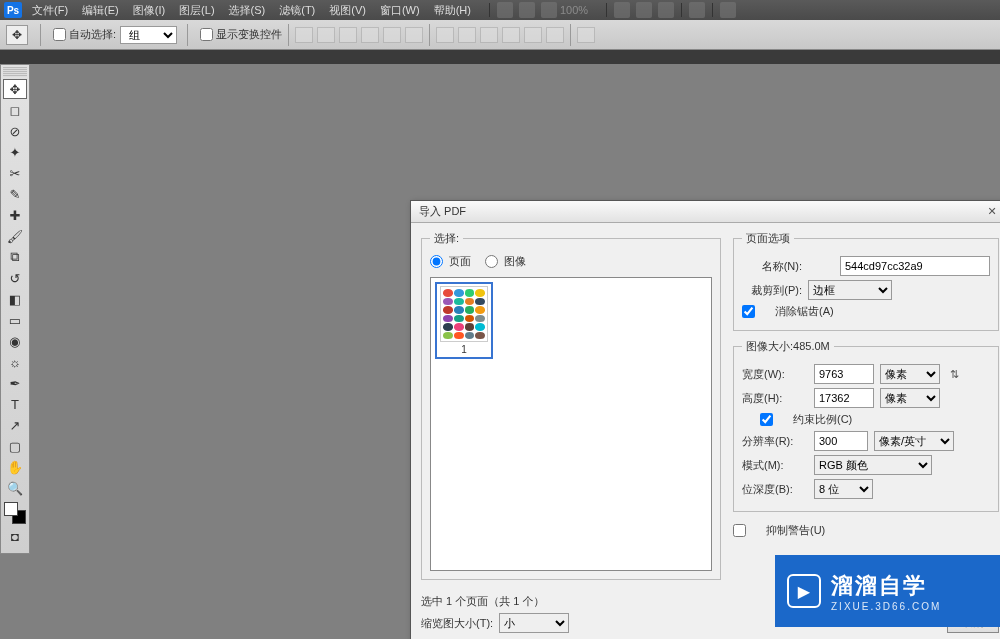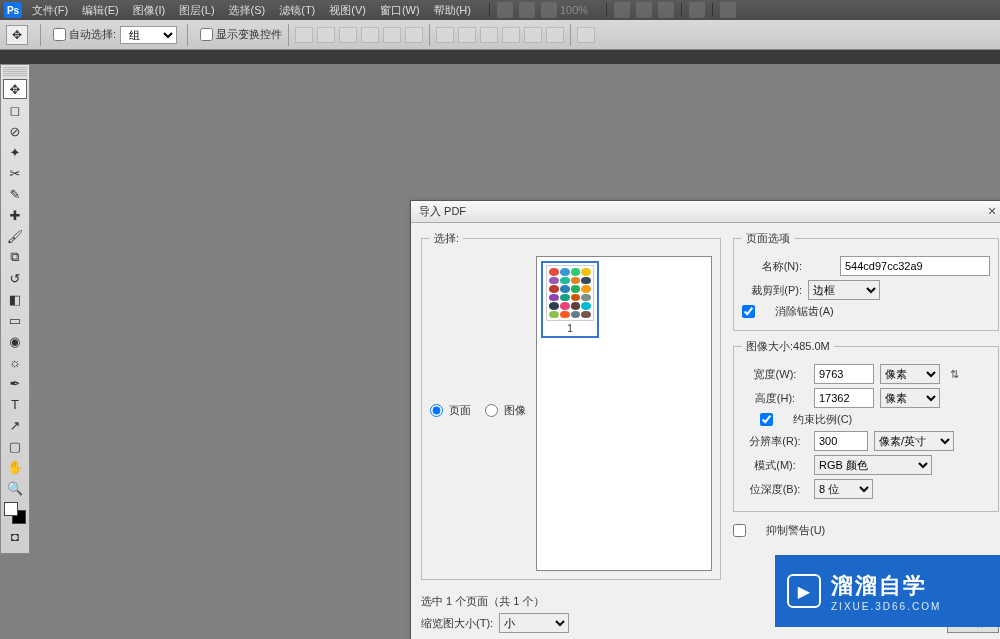--- a/index.html
+++ b/index.html
@@ -52,21 +52,21 @@
 .thumb .timg { width:48px; height:56px; margin:0 auto; background:#fff; border:1px solid #ccc; display:grid; grid-template-columns:repeat(4,1fr); gap:1px; padding:2px;}
 .thumb .timg i { display:block; border-radius:50%; }
 .thumb .tn { font-size:10px; margin-top:2px; color:#333;}
 
 .sel-info { font-size:11px; color:#333; margin:6px 0 4px;}
 .thumbsize { display:flex; align-items:center; gap:6px; font-size:11px; color:#333;}
 .thumbsize select { height:20px; border:1px solid #999; font-size:11px; width:70px;}
 
 .form-row { display:flex; align-items:center; font-size:11px; color:#333; margin:4px 0; gap:6px;}
 .form-row .lbl { width:60px; text-align:right;}
-.form-row .lbl2 { width:66px; text-align:center;}
+.form-row .lbl2 { width:66px; text-align:left;}
 .form-row input[type=text] { height:20px; border:1px solid #999; padding:0 4px; font-size:11px;}
 .form-row select { height:20px; border:1px solid #999; font-size:11px;}
 .cbrow { display:flex; align-items:center; font-size:11px; color:#333; gap:20px; margin:3px 0;}
 .cbrow.nested { margin-left:18px;}
 
 .btn-row { display:flex; gap:6px; justify-content:flex-end; margin-top:auto;}
 .btn { height:22px; padding:0 14px; border:1px solid #888; background:linear-gradient(#fafafa,#ddd); font-size:11px; color:#333; cursor:pointer;}
 
 
 .watermark { position:absolute; right:0; bottom:12px; width:225px; height:72px; background:#1b68c9; color:#fff; display:flex; align-items:center; padding:0 12px; gap:10px;}
@@ -168,21 +168,21 @@
 </div>
 
 <div class="dialog">
   <div class="dlg-title">
     <span>导入 PDF</span>
     <span class="x">✕</span>
   </div>
   <div class="dlg-body">
 
     <div class="dlg-left">
-      <fieldset style="flex:1; display:flex; flex-direction:row;">
+      <fieldset style="flex:1; display:flex; flex-direction:column;">
         <legend>选择:</legend>
         <div class="radio-row">
           <input type="radio" name="sel" checked="" style="">
           <label>页面</label>
           <input type="radio" name="sel" style="">
           <label>图像</label>
         </div>
         <div class="thumbs">
           <div class="thumb">
             <div class="timg" id="thumb-grid">
@@ -224,21 +224,21 @@
 
     <div class="dlg-right">
       <fieldset>
         <legend>页面选项</legend>
         <div class="form-row">
           <span class="lbl">名称(N):</span>
           <input type="text" style="width: 150px; margin-left: 32px;" value="544cd97cc32a9">
         </div>
         <div class="form-row">
           <span class="lbl">裁剪到(P):</span>
-          <select style="width:72px"><option>边框</option></select>
+          <select style="width:84px"><option>边框</option></select>
         </div>
         <div class="cbrow">
           <input type="checkbox" checked="" style="">
           <span>消除锯齿(A)</span>
         </div>
       </fieldset>
 
       <fieldset>
         <legend>图像大小:485.0M</legend>
         <div class="form-row">

